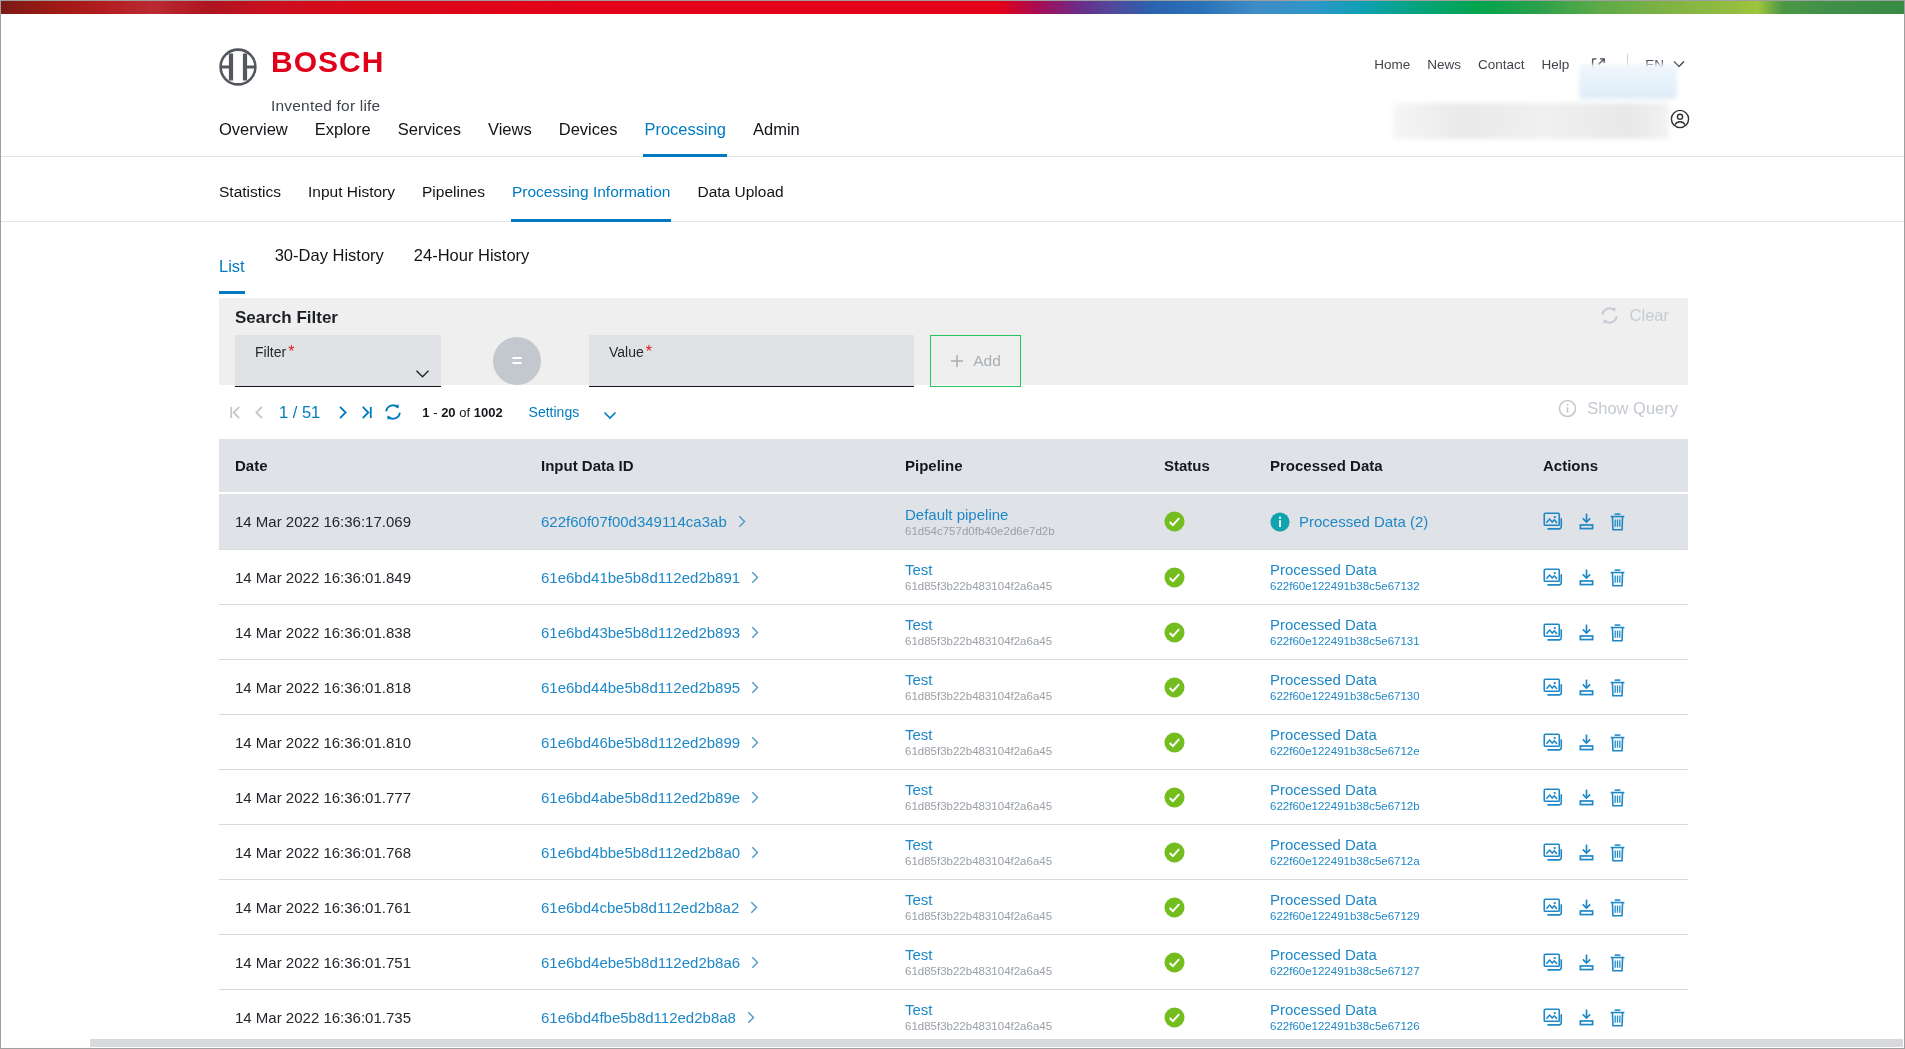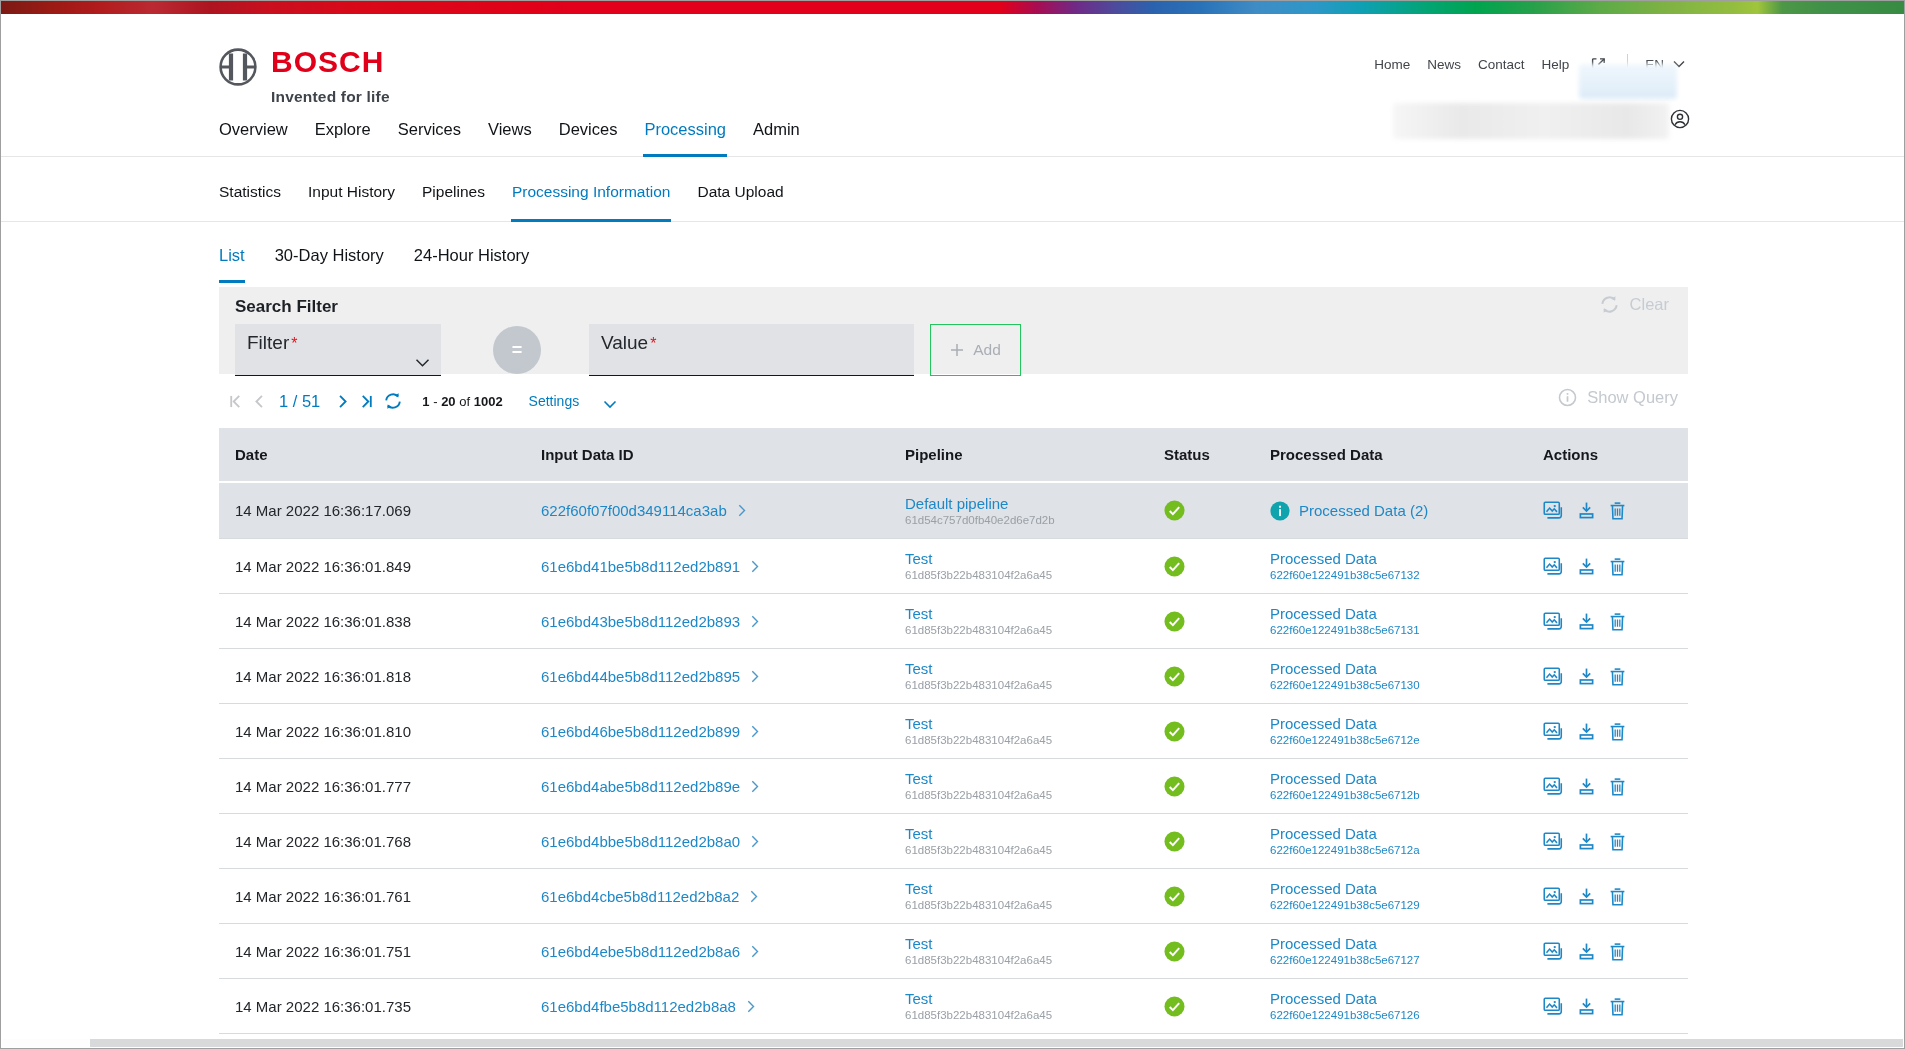--- a/index.html
+++ b/index.html
@@ -26,21 +26,21 @@
       #7fb244 87.5%, #93bd40 91%, #a0c53c 92.3%, #4d9746 93.6%,
       #40904a 96%, #388b42 100%);
   }
 
   
   .site-header { position: relative; height: 143px; border-bottom: 1px solid #e4e6e8; background:#fff; }
   .logo { position: absolute; left: 217px; top: 33px; display: flex; align-items: flex-start; }
   .logo-mark { color:#54585e; }
   .logo-textblock { margin-left: 13px; }
   .logo-word { font-size: 30px; font-weight: 700; color: #e1001a; letter-spacing: 1px; line-height: 1; }
-  .logo-tagline { margin-top: 11px; font-size: 15.5px; color: #3f444b; letter-spacing: .2px; font-weight: bold; }
+  .logo-tagline { margin-top: 20px; font-size: 15.5px; color: #3f444b; letter-spacing: .2px; }
 
   .utility { position: absolute; top: 38px; right: 219px; display: flex; align-items: center; gap: 17px;
              font-size: 13.5px; color: #41454b; }
   .u-links { display: flex; gap: 17px; }
   .u-divider { width: 1px; height: 21px; background: #cfd1d4; }
   .u-lang { display: flex; align-items: center; gap: 9px; }
 
   .redacted-chip { position: absolute; left: 1578px; top: 50px; width: 98px; height: 35px; border-radius: 4px;
     background: linear-gradient(180deg, #f0f7fd, #ddecf8); filter: blur(2px); }
   .redacted-bar { position: absolute; left: 1392px; top: 89px; width: 276px; height: 36px; border-radius: 3px;
@@ -55,30 +55,30 @@
   
   .subnav { height: 65px; border-bottom: 1px solid #e4e6e8; display: flex; align-items: flex-end;
             padding-left: 218px; gap: 27px; font-size: 15.5px; color: #101317; background:#fff; }
   .subnav .nav-item { position: relative; padding-bottom: 20px; }
   .subnav .nav-item.active { color: #007bc0; }
   .subnav .nav-item.active::after { content:""; position:absolute; left:-1px; right:-1px; bottom:-1px; height:3px; background:#007bc0; }
 
   
   .tabs { margin: 23px 0 0 218px; display: flex; gap: 30px; font-size: 16.5px; color: #101317; }
   .tabs .tab { position: relative; padding-bottom: 18px; line-height: 20px; }
-  .tabs .tab.active { color: #007bc0; }
+  .tabs .tab.active { color: #007bc0; margin-top: 11px; }
   .tabs .tab.active::after { content:""; position:absolute; left:0; right:0; bottom:0; height:3px; background:#007bc0; }
 
   
   .filter-panel { position: relative; margin: 4px 0 0 218px; width: 1469px; height: 87px;
                   background: #efeff0; padding: 7px 16px; }
   .filter-title { font-size: 17px; font-weight: 700; color: #1d2126; padding-top: 3px; }
   .filter-controls { display: flex; margin-top: 7px; height: 52px; align-items: stretch; }
   .field { background: #e0e2e5; border-bottom: 1.5px solid #14171b; padding: 8px 12px; position: relative; cursor: pointer; }
-  .field-label { font-size: 19px; color: #24282d; }
+  .field-label { font-size: 14px; color: #24282d; margin-left: 8px; }
   .req { color: #e0171f; margin-left: 2px; }
   .field.filter-select { width: 206px; }
   .field.value-input { width: 325px; margin-left: 48px; cursor: text; }
   .field .chev { position: absolute; right: 11px; bottom: 7px; color: #24282d; }
   .op-circle { width: 48px; height: 48px; border-radius: 50%; background: #c2c8cd; color: #fff;
                font-size: 18px; font-weight: 700; display: flex; align-items: center; justify-content: center;
                margin: 2px 0 0 52px; }
   .add-btn { margin-left: 16px; width: 91px; height: 52px; background: transparent; border: 1px solid #22c55e;
              color: #a9aeb4; font-size: 15.5px; display: flex; align-items: center; justify-content: center; gap: 9px;
              font-family: inherit; cursor: default; }

